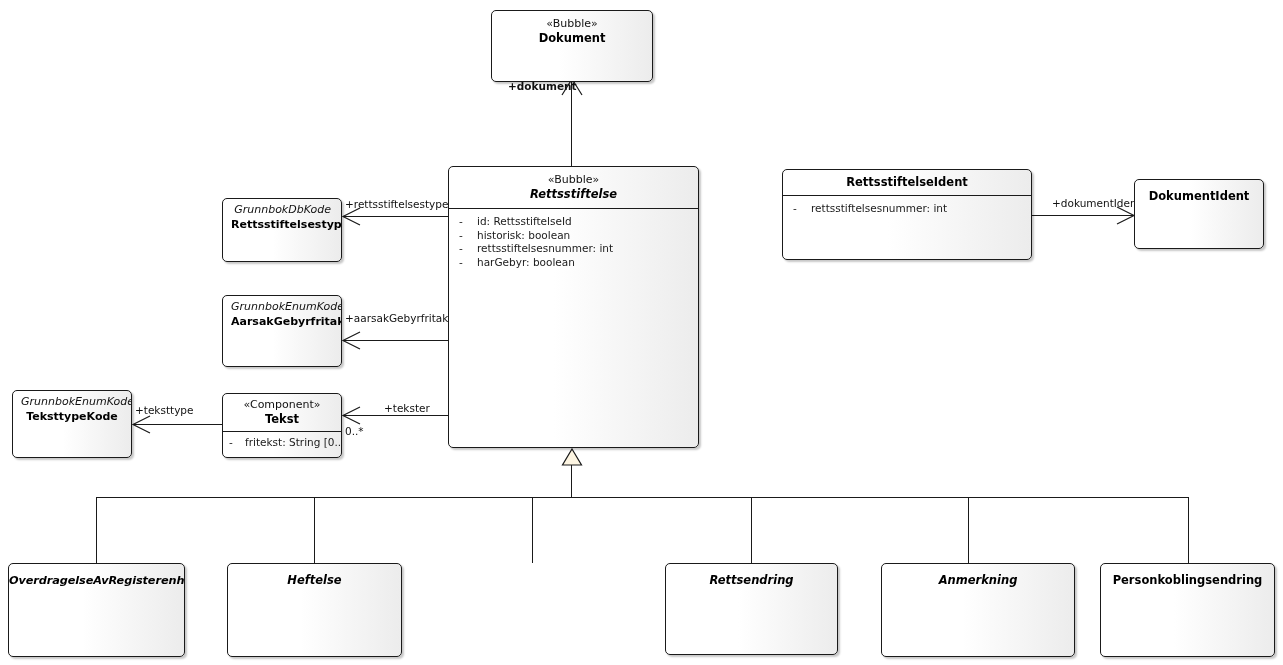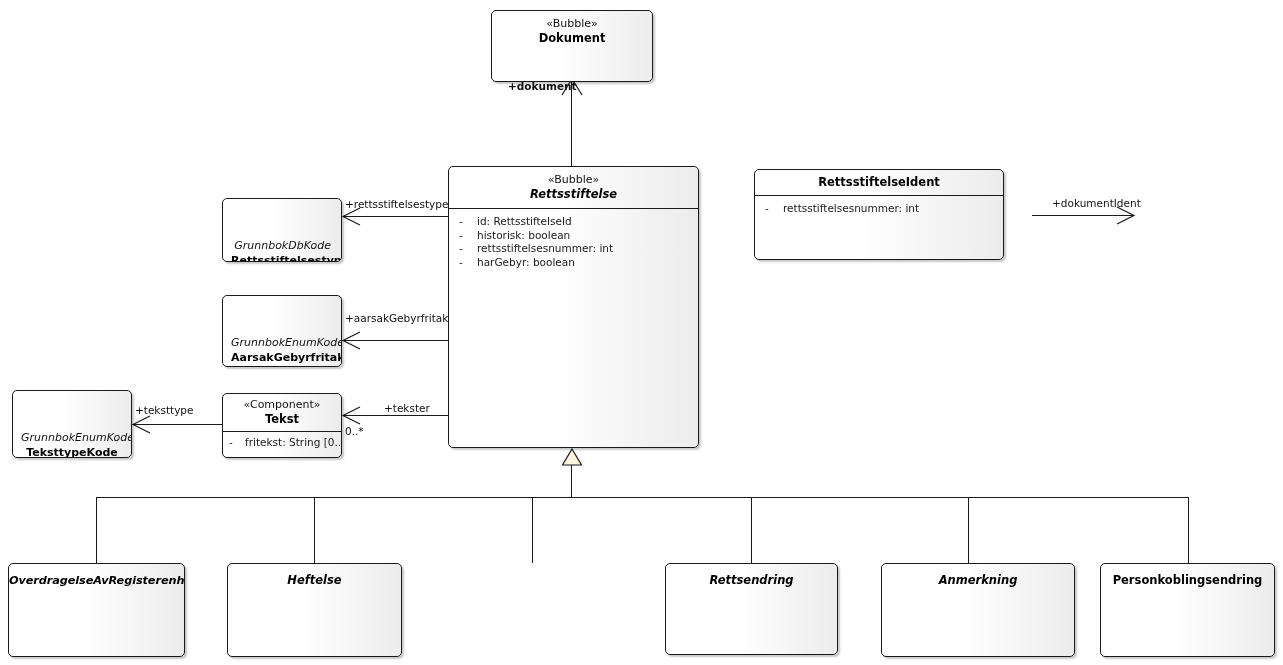--- a/index.html
+++ b/index.html
@@ -34,21 +34,21 @@
     border-bottom: 1px solid #1a1a1a;
   }
   .stereotype {
     display: block;
     font-size: 11px;
     color: #111;
     line-height: 14px;
     white-space: nowrap;
   }
   .stereotype.plain { font-style: normal; }
-  .stereotype.ital  { font-style: italic; margin-top: 36px; }
+  .stereotype.ital  { font-style: italic; }
   .stereotype.right { text-align: right; padding-right: 2px; }
   .cname {
     display: block;
     font-size: 11.5px;
     font-weight: bold;
     color: #000;
     line-height: 15px;
     white-space: nowrap;
   }
   .cname.ital { font-style: italic; }
@@ -195,29 +195,34 @@
   <div class="uml-class" style="left:222px; top:393px; width:120px; height:65px;">
     <div class="uml-head with-sep" style="padding:4px 6px 4px 6px;">
       <span class="stereotype plain">«Component»</span>
       <span class="cname">Tekst</span>
     </div>
     <div class="uml-attrs" style="padding-top:4px;">
       <div class="attr" style="padding-left:6px;"><span class="vis" style="width:16px;">-</span><span>fritekst: String [0..1]</span></div>
     </div>
   </div>
 
-  <div class="uml-class" style="left:754px; top:169px; width:250px; height:91px;">
+  <div class="uml-class" style="left:782px; top:169px; width:250px; height:91px;">
     <div class="uml-head with-sep" style="padding:5px 8px 5px 8px;">
       <span class="cname">RettsstiftelseIdent</span>
     </div>
     <div class="uml-attrs">
       <div class="attr"><span class="vis">-</span><span>rettsstiftelsesnummer: int</span></div>
     </div>
   </div>
 
+  <div class="uml-class" style="left:1134px; top:179px; width:130px; height:70px;">
+    <div class="uml-head" style="padding-top:9px;">
+      <span class="cname">DokumentIdent</span>
+    </div>
+  </div>
 
   <div class="uml-class" style="left:8px; top:563px; width:177px; height:94px;">
     <div class="uml-head" style="padding:9px 2px 0 2px;">
       <span class="cname ital overflow" style="font-size:11.3px;">OverdragelseAvRegisterenhetsrett</span>
     </div>
   </div>
 
   <div class="uml-class" style="left:227px; top:563px; width:175px; height:94px;">
     <div class="uml-head" style="padding-top:9px;">
       <span class="cname ital">Heftelse</span>

